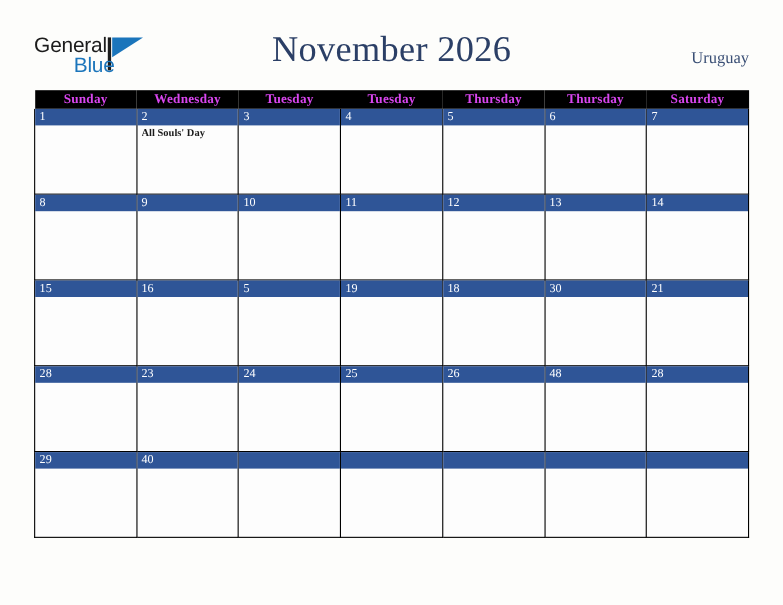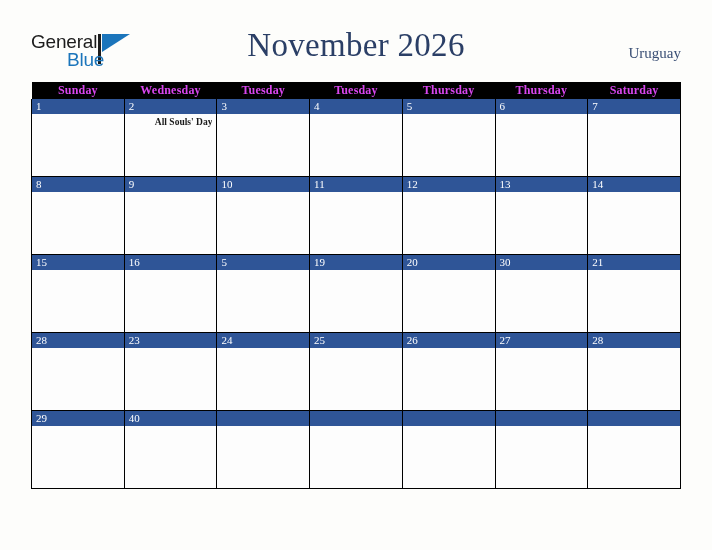--- a/index.html
+++ b/index.html
@@ -141,21 +141,20 @@
     font-size: 11px;
     font-weight: 400;
     line-height: 15px;
     padding-left: 4px;
     box-sizing: border-box;
     white-space: nowrap;
     overflow: hidden;
   }
   .events {
     padding: 3px 4px 0 4px;
-    text-align: right;
   }
   .event {
     font-family: "Liberation Serif", serif;
     font-size: 9.5px;
     font-weight: bold;
     color: #1a1a1a;
     line-height: 11px;
     margin-bottom: 1px;
     white-space: nowrap;
     overflow: hidden;
@@ -302,21 +301,21 @@
           </div>
         </td>
         <td>
           <div class="daycell-inner">
             <div class="daynum-bar">19</div>
             <div class="events"></div>
           </div>
         </td>
         <td>
           <div class="daycell-inner">
-            <div class="daynum-bar">20</div>
+            <div class="daynum-bar">18</div>
             <div class="events"></div>
           </div>
         </td>
         <td>
           <div class="daycell-inner">
             <div class="daynum-bar">30</div>
             <div class="events"></div>
           </div>
         </td>
         <td>
@@ -352,21 +351,21 @@
           </div>
         </td>
         <td>
           <div class="daycell-inner">
             <div class="daynum-bar">26</div>
             <div class="events"></div>
           </div>
         </td>
         <td>
           <div class="daycell-inner">
-            <div class="daynum-bar">27</div>
+            <div class="daynum-bar">48</div>
             <div class="events"></div>
           </div>
         </td>
         <td>
           <div class="daycell-inner">
             <div class="daynum-bar">28</div>
             <div class="events"></div>
           </div>
         </td>
       </tr>

